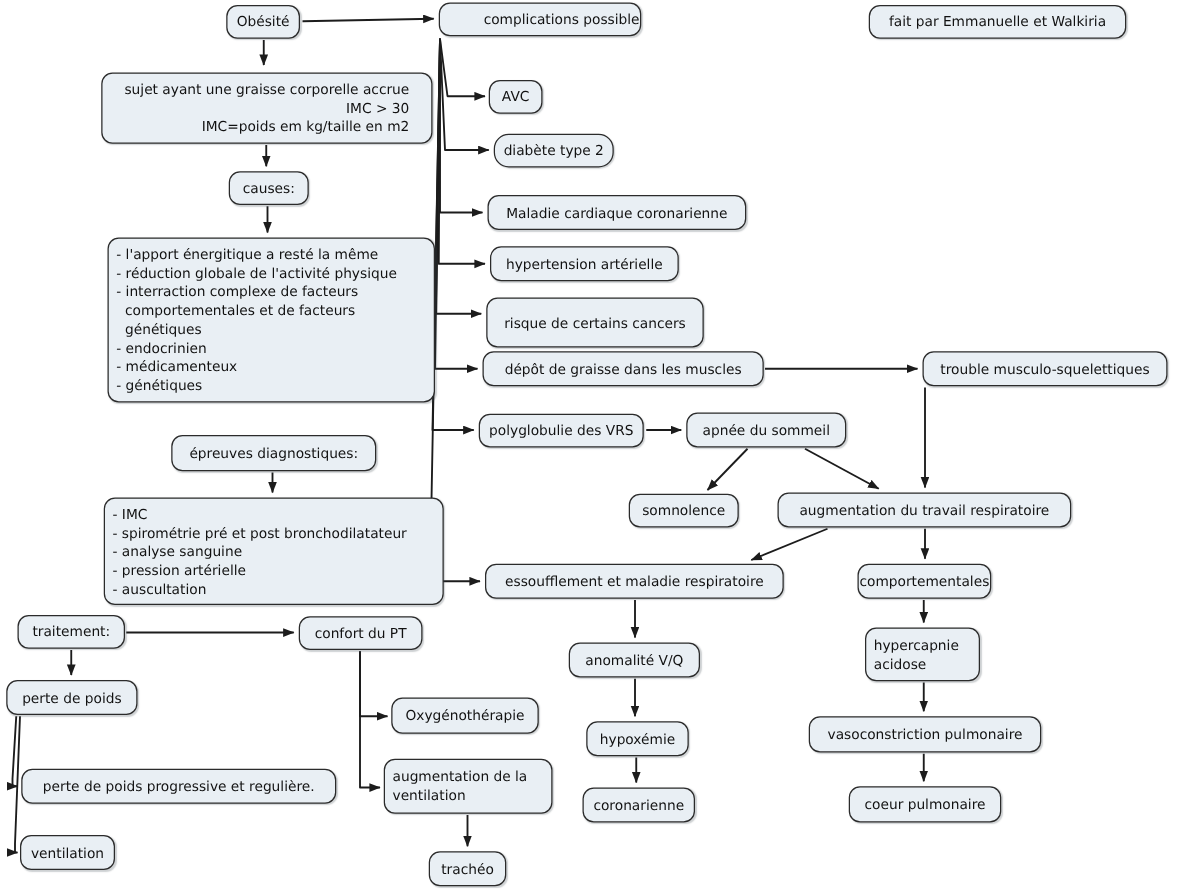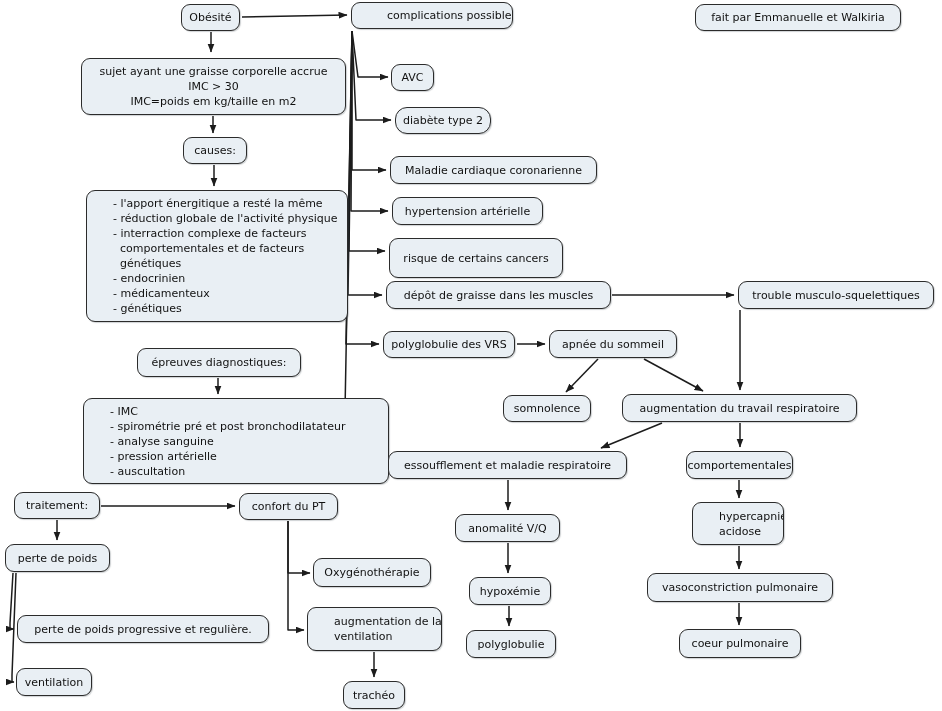--- a/index.html
+++ b/index.html
@@ -32,30 +32,30 @@
     box-sizing: border-box;
     background: #e9eff4;
     border: 1.5px solid #2b2b2b;
     border-radius: 9px;
     color: #111111;
     font-size: 11px;
     line-height: 15px;
     display: flex;
     align-items: center;
     justify-content: center;
-    text-align: center;
+    text-align: right;
     white-space: pre;
     overflow: hidden;
     padding: 2px 4px;
     box-shadow: 1px 1px 1px rgba(60,70,80,0.25);
   }
   .node.left {
     justify-content: flex-start;
     text-align: left;
-    padding-left: 26px;
+    padding-left: 6px;
     padding-right: 6px;
   }
 </style>
 </head>
 <body>
 
 <div class="canvas">
   <svg id="edge-layer" width="942" height="711" viewBox="0 0 942 711" xmlns="http://www.w3.org/2000/svg">
     <defs>
       <marker id="arrow" markerWidth="10" markerHeight="8" refX="8.5" refY="3.5" orient="auto" markerUnits="userSpaceOnUse">
@@ -119,37 +119,37 @@
       <div class="node" style="left: 390px; top: 156px; width: 207px; height: 28px;">Maladie cardiaque coronarienne</div>
       <div class="node" style="left: 392px; top: 197px; width: 151px; height: 28px;">hypertension artérielle</div>
       <div class="node" style="left: 389px; top: 238px; width: 174px; height: 40px;">risque de certains cancers</div>
       <div class="node" style="left: 386px; top: 281px; width: 225px; height: 28px;">dépôt de graisse dans les muscles</div>
       <div class="node" style="left: 738px; top: 281px; width: 196px; height: 28px;">trouble musculo-squelettiques</div>
       <div class="node" style="left: 383px; top: 331px; width: 132px; height: 27px;">polyglobulie des VRS</div>
       <div class="node" style="left: 549px; top: 330px; width: 128px; height: 28px;">apnée du sommeil</div>
       <div class="node" style="left: 137px; top: 348px; width: 164px; height: 29px;">épreuves diagnostiques:</div>
       <div class="node" style="left: 503px; top: 395px; width: 88px; height: 27px;">somnolence</div>
       <div class="node" style="left: 622px; top: 394px; width: 235px; height: 28px;">augmentation du travail respiratoire</div>
-      <div class="node left" style="left: 83px; top: 398px; width: 306px; height: 86px;">- IMC
+      <div class="node left" style="left: 83px; top: 398px; width: 272px; height: 86px;">- IMC
 - spirométrie pré et post bronchodilatateur
 - analyse sanguine
 - pression artérielle
 - auscultation</div>
       <div class="node" style="left: 388px; top: 451px; width: 239px; height: 28px;">essoufflement et maladie respiratoire</div>
       <div class="node" style="left: 686px; top: 451px; width: 107px; height: 28px;">comportementales</div>
       <div class="node" style="left: 14px; top: 492px; width: 86px; height: 27px;">traitement:</div>
       <div class="node" style="left: 239px; top: 493px; width: 99px; height: 27px;">confort du PT</div>
       <div class="node" style="left: 455px; top: 514px; width: 105px; height: 28px;">anomalité V/Q</div>
       <div class="node left" style="left: 692px; top: 502px; width: 92px; height: 43px;">hypercapnie
 acidose</div>
       <div class="node" style="left: 5px; top: 544px; width: 105px; height: 28px;">perte de poids</div>
       <div class="node" style="left: 313px; top: 558px; width: 118px; height: 29px;">Oxygénothérapie</div>
       <div class="node" style="left: 469px; top: 577px; width: 82px; height: 28px;">hypoxémie</div>
       <div class="node" style="left: 647px; top: 573px; width: 186px; height: 29px;">vasoconstriction pulmonaire</div>
       <div class="node left" style="left: 307px; top: 607px; width: 135px; height: 44px;">augmentation de la
 ventilation</div>
       <div class="node" style="left: 17px; top: 615px; width: 252px; height: 28px;">perte de poids progressive et regulière.</div>
-      <div class="node" style="left: 466px; top: 630px; width: 90px; height: 28px;">polyglobulie</div>
+      <div class="node" style="left: 466px; top: 630px; width: 90px; height: 28px;">coronarienne</div>
       <div class="node" style="left: 679px; top: 629px; width: 122px; height: 29px;">coeur pulmonaire</div>
       <div class="node" style="left: 16px; top: 668px; width: 76px; height: 28px;">ventilation</div>
       <div class="node" style="left: 343px; top: 681px; width: 62px; height: 28px;">trachéo</div>
     </div>
 </div>
 
 </body></html>

